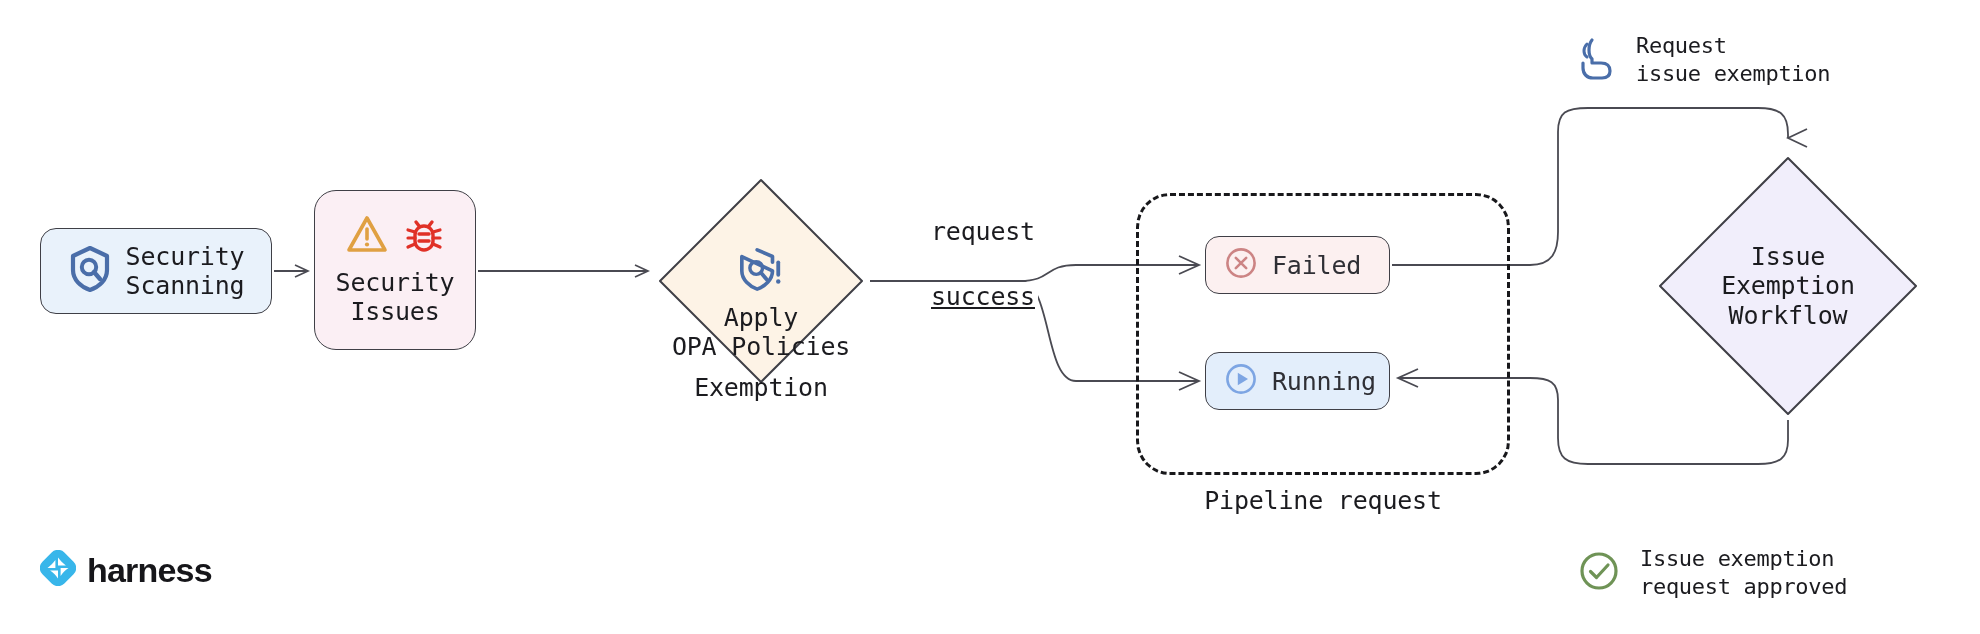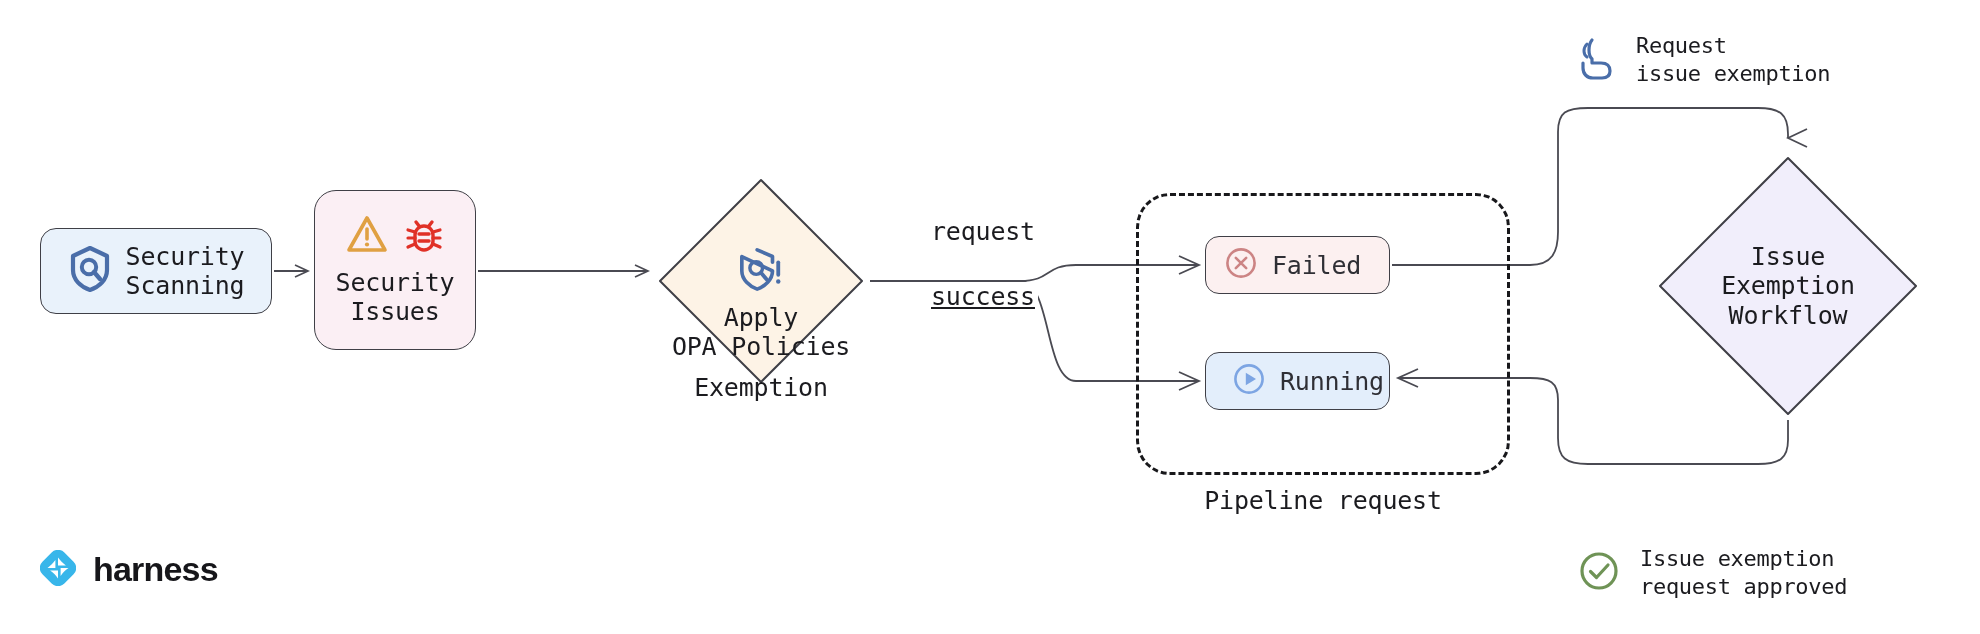--- a/index.html
+++ b/index.html
@@ -58,21 +58,21 @@
     left: 1205px; top: 236px; width: 185px; height: 58px;
     background: #fcf0f0;
     gap: 14px;
     padding-left: 18px;
     justify-content: flex-start;
   }
   .n-running {
     left: 1205px; top: 352px; width: 185px; height: 58px;
     background: #e3eefb;
     gap: 14px;
-    padding-left: 26px;
+    padding-left: 18px;
     justify-content: flex-start;
   }
   .node-label {
     font-size: 25px;
     line-height: 1.18;
     color: #1b1b1f;
     text-align: center;
     white-space: pre-line;
     letter-spacing: -0.2px;
   }
@@ -157,22 +157,22 @@
     white-space: pre-line;
     letter-spacing: -0.3px;
   }
   .ann-request { left: 1578px; top: 32px; }
   .ann-approved { left: 1578px; top: 545px; }
   
   .logo {
     position: absolute;
     left: 40px; top: 550px;
     display: flex;
-    align-items: flex-start;
-    gap: 17px;
+    align-items: center;
+    gap: 11px;
   }
   .logo-text {
     font-family: "Liberation Sans", sans-serif;
     font-size: 34px;
     font-weight: 700;
     color: #16161a;
     letter-spacing: -0.8px;
   }
 </style>
 </head>

